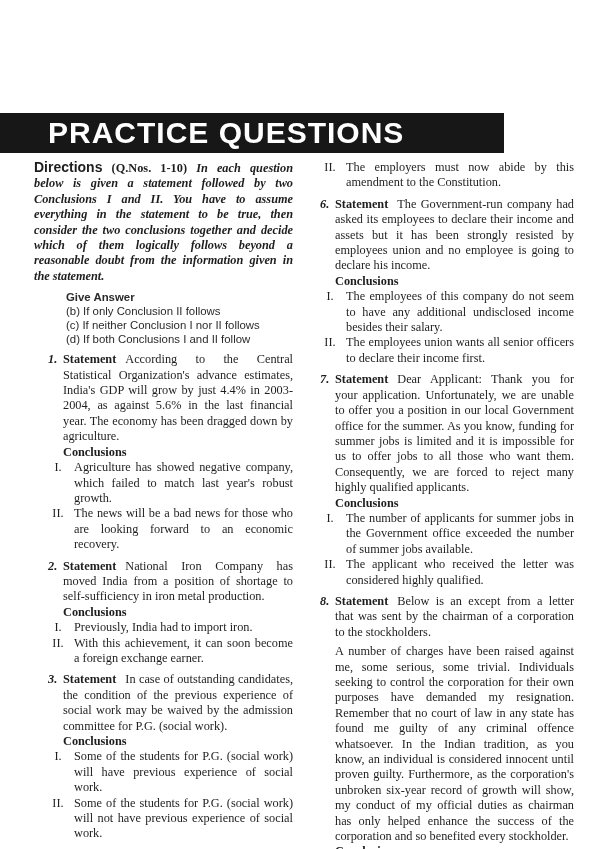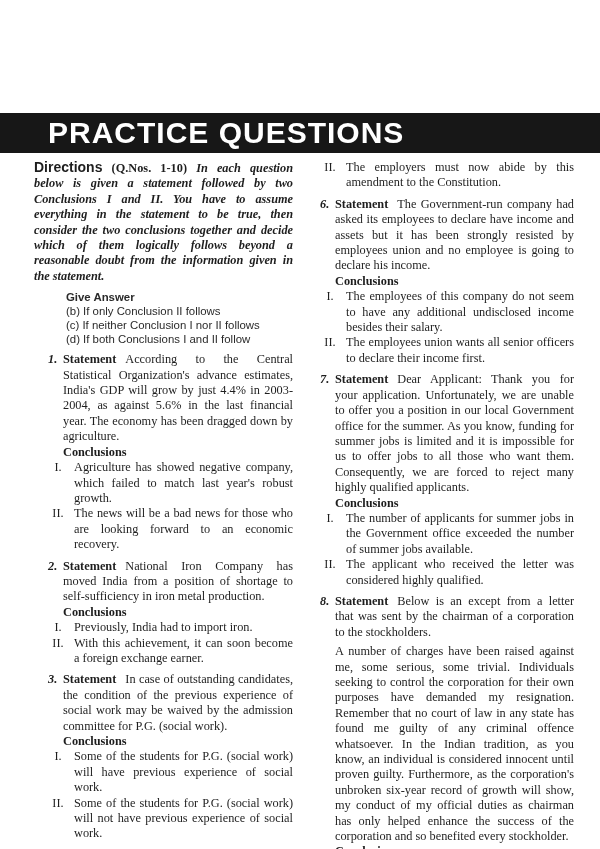--- a/index.html
+++ b/index.html
@@ -6,21 +6,21 @@
   body{
     width:600px;height:849px;
     background:#ffffff;
     font-family:"Liberation Serif", serif;
     color:#1e1e1e;
     position:relative;
     overflow:hidden;
   }
   .banner{
     position:absolute;top:113px;left:0;
-    width:600px;height:40px;
+    width:504px;height:40px;
     background:#171717;
     display:flex;align-items:center;
   }
   .banner-title{
     font-family:"Liberation Sans", sans-serif;
     font-weight:bold;
     font-size:30px;
     letter-spacing:1px;
     color:#ffffff;
     padding-left:48px;
@@ -153,21 +153,21 @@
   <div class="col-right">
 
     <div class="carryover">
       <span class="cnum">II.</span>
       <div class="ctext">The employers must now abide by this amendment to the Constitution.</div>
     </div>
 
     <div class="question">
       <div class="qnum">6.</div>
       <div class="qbody">
-        <p class="just"><span class="lbl">Statement</span><span>The Government-run company had asked its employees to declare have income and assets but it has been strongly resisted by employees union and no employee is going to declare his income.</span></p>
+        <p class="just"><span class="lbl">Statement</span><span>The Government-run company had asked its employees to declare their income and assets but it has been strongly resisted by employees union and no employee is going to declare his income.</span></p>
         <div class="clabel">Conclusions</div>
         <div class="citem">
           <span class="cnum">I.</span>
           <div class="ctext">The employees of this company do not seem to have any additional undisclosed income besides their salary.</div>
         </div>
         <div class="citem">
           <span class="cnum">II.</span>
           <div class="ctext">The employees union wants all senior officers to declare their income first.</div>
         </div>
       </div>

